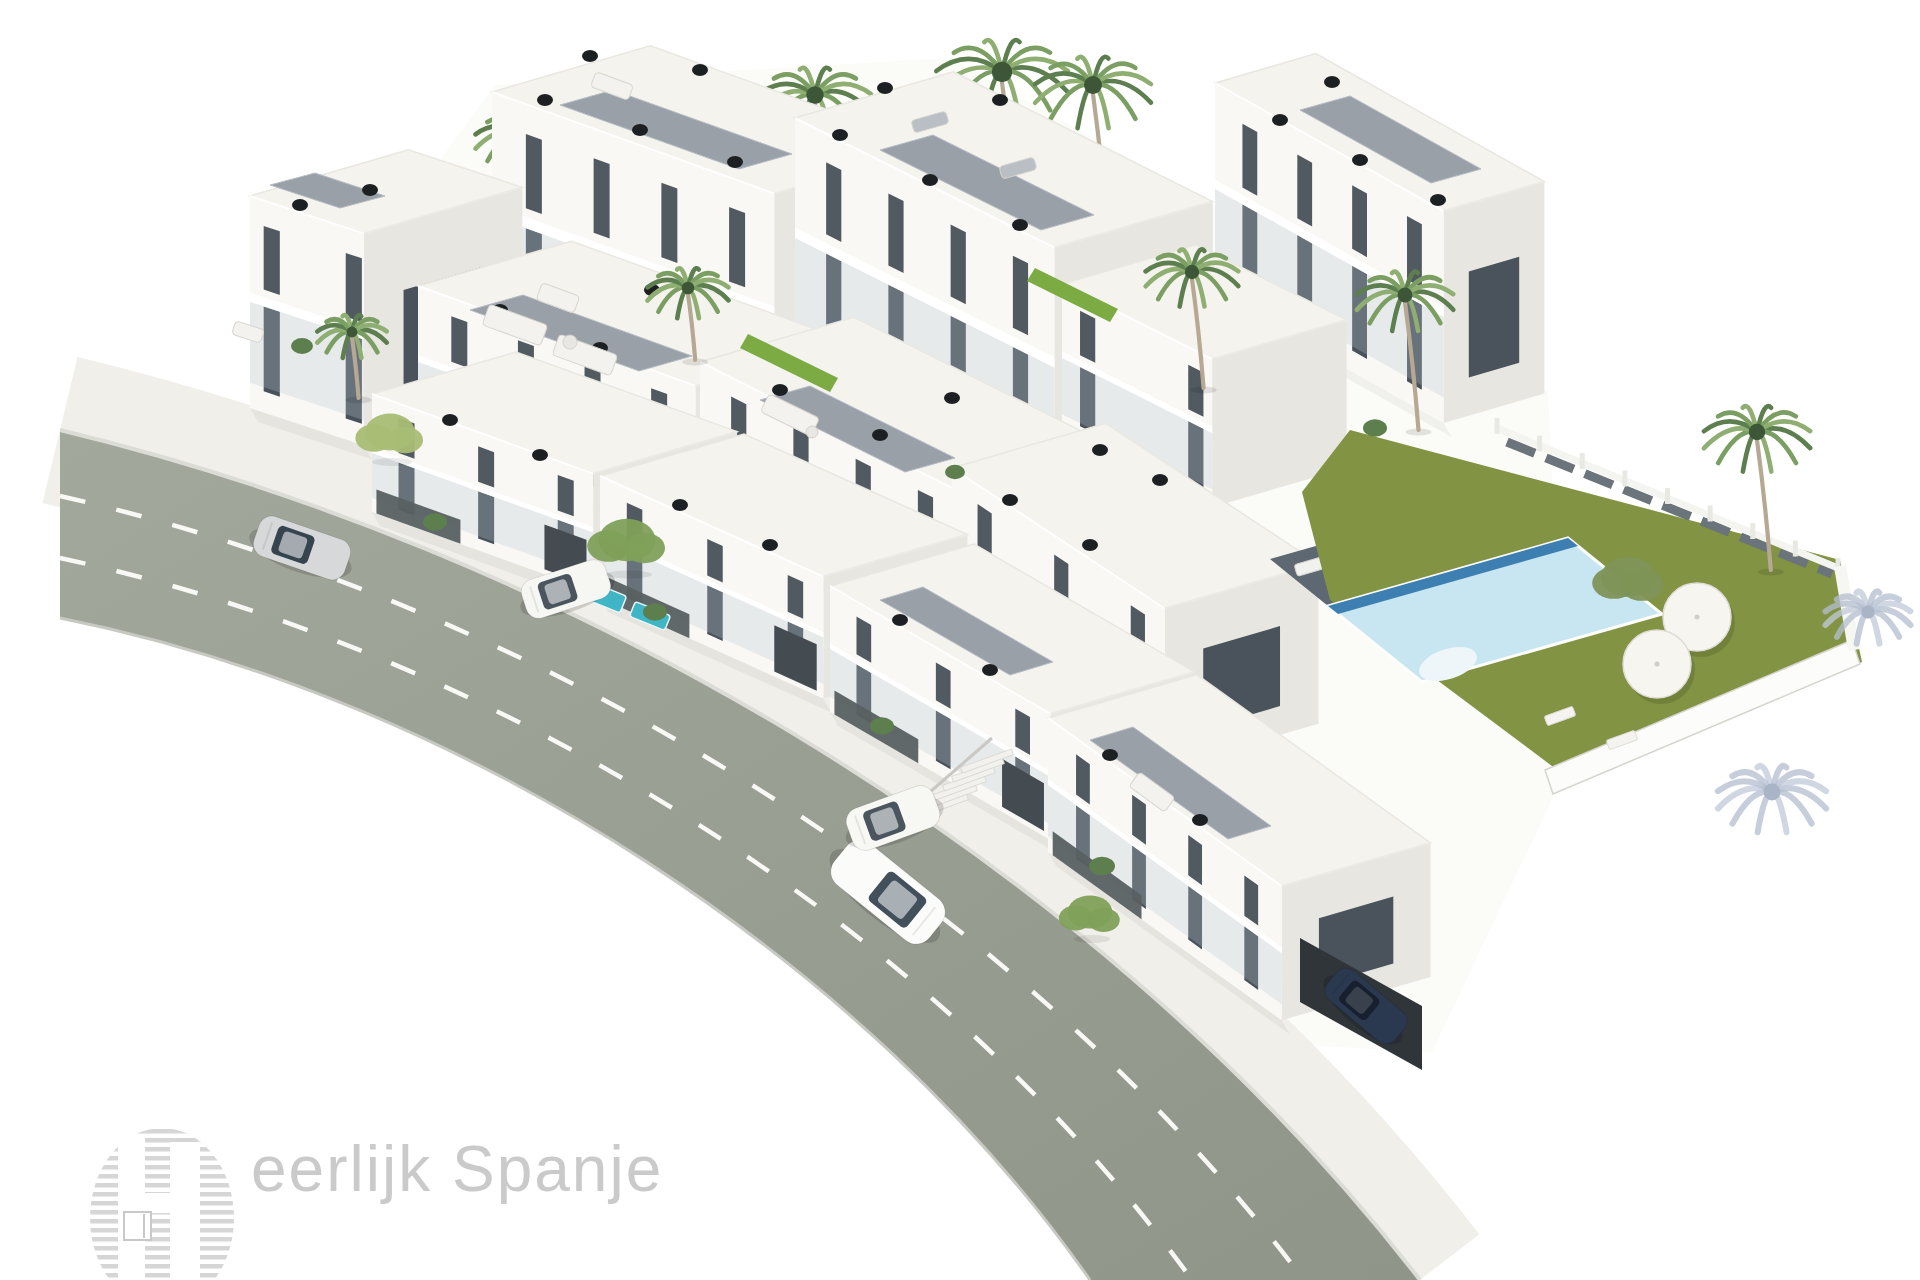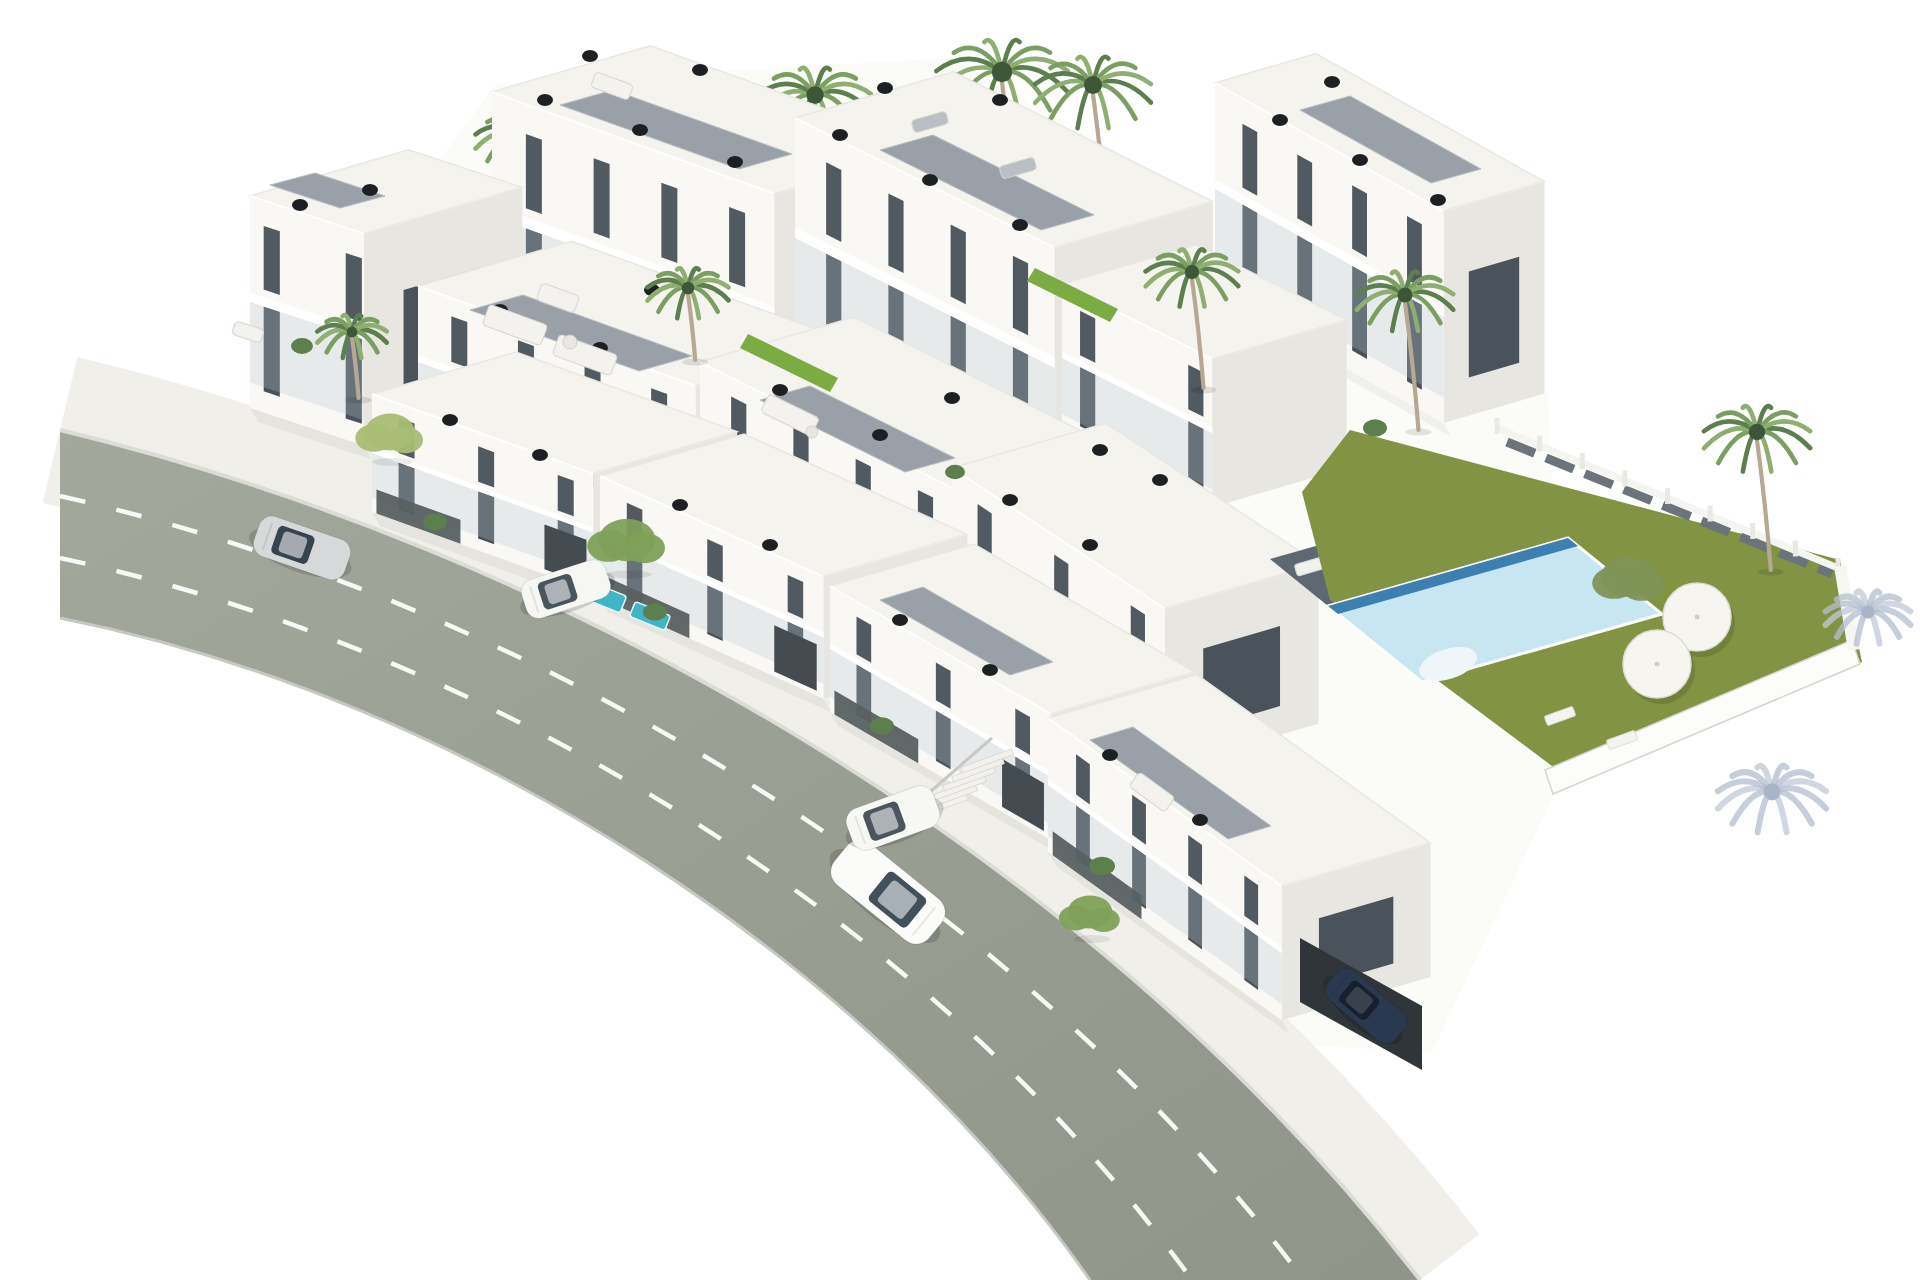--- a/index.html
+++ b/index.html
@@ -580,13 +580,34 @@
         <path d="M1772,792 Q1744.9410806122337,770.8810467282118 1717.8821612244672,791.2020934564237" stroke="#b3becf" stroke-width="6" fill="none" stroke-linecap="round" opacity="0.75"></path>
         <path d="M1772,792 Q1752.1654161377292,763.3420009325437 1732.3308322754585,776.1240018650872" stroke="#b3becf" stroke-width="6" fill="none" stroke-linecap="round" opacity="0.75"></path>
         <path d="M1772,792 Q1764.7044123913277,758.9802964108494 1757.4088247826553,767.4005928216988" stroke="#c0c9d8" stroke-width="6" fill="none" stroke-linecap="round" opacity="0.75"></path>
         <path d="M1772,792 Q1779.1982554529802,758.9646483673403 1786.3965109059607,767.3692967346803" stroke="#b3becf" stroke-width="6" fill="none" stroke-linecap="round" opacity="0.75"></path>
         <path d="M1772,792 Q1791.763331779094,763.2992496826375 1811.5266635581881,776.0384993652751" stroke="#b3becf" stroke-width="6" fill="none" stroke-linecap="round" opacity="0.75"></path>
         <path d="M1772,792 Q1799.032839315251,770.8226474347966 1826.0656786305021,791.0852948695932" stroke="#c0c9d8" stroke-width="6" fill="none" stroke-linecap="round" opacity="0.75"></path>
         <circle cx="1772" cy="792" r="8.4" fill="#a9b5c7"></circle>
       </g>
     </svg>
 
+  <div class="watermark">
+    <svg class="wm-logo" width="160" height="162" viewBox="0 0 160 162">
+      <defs>
+        <pattern id="lgst" patternUnits="userSpaceOnUse" width="8" height="9">
+          <rect x="0" y="2" width="8" height="4.5" fill="#d6d6d6"></rect>
+        </pattern>
+        <clipPath id="lgclip">
+            <rect x="0" y="0" width="160" height="162"></rect>
+          </clipPath>
+      </defs>
+      <g clip-path="url(#lgclip)">
+        <ellipse cx="84" cy="100" rx="72" ry="90" fill="url(#lgst)"></ellipse>
+        <rect x="40" y="16" width="27" height="150" fill="#ffffff"></rect>
+        <rect x="92" y="24" width="30" height="142" fill="#ffffff"></rect>
+        <rect x="67" y="75" width="25" height="20" fill="#ffffff"></rect>
+        <rect x="46" y="94" width="27" height="28" fill="#ffffff" stroke="#c9c9c9" stroke-width="2"></rect>
+        <line x1="66" y1="96" x2="66" y2="120" stroke="#c9c9c9" stroke-width="2"></line>
+      </g>
+    </svg>
+    <span class="wm-text">eerlijk Spanje</span>
+  </div>
 </div>
 
 </body></html>

